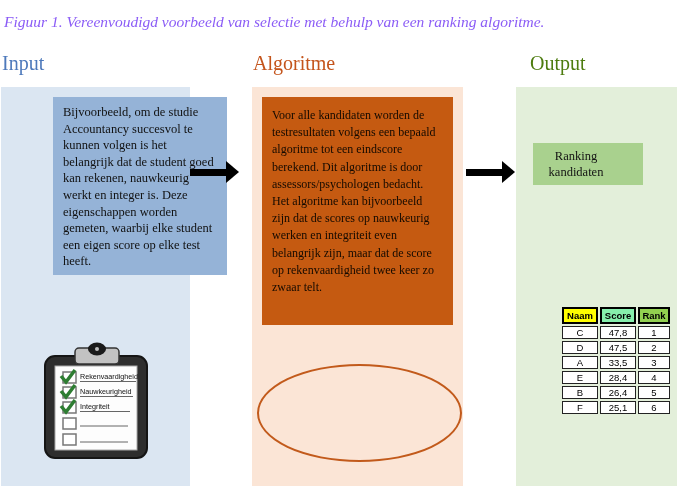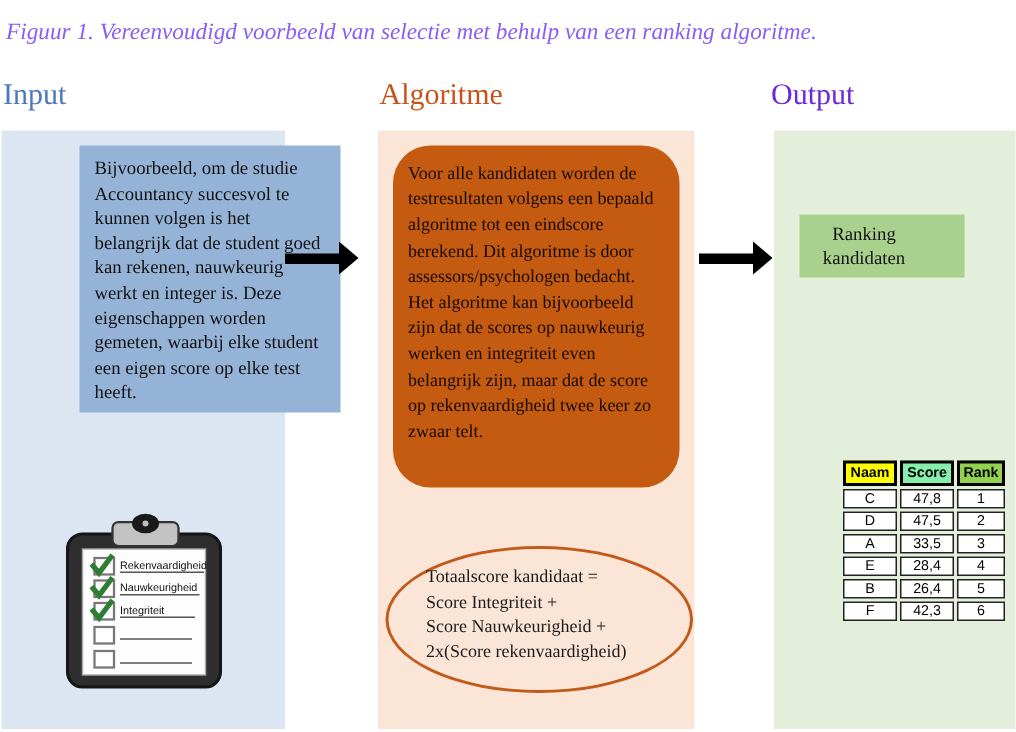--- a/index.html
+++ b/index.html
@@ -11,36 +11,36 @@
   .abs{position:absolute;}
   .figure-title{
     left:4px;top:12px;width:640px;
     font-style:italic;font-size:15.5px;line-height:20px;color:#8b5cf6;
   }
   .col-header{
     top:50px;font-size:20px;line-height:26px;font-weight:400;text-align:right;
   }
   .h-input{left:2px;color:#4d79bb;}
   .h-algo{left:253px;color:#c4541b;}
-  .h-output{left:514px;color:#6d28d9;}
+  .h-output{left:530px;color:#4d7c0f;}
 
   .col{top:87px;height:399px;}
   .col-input{left:1px;width:189px;background:#dbe6f2;}
   .col-algo{left:252px;width:211px;background:#fbe5d6;}
   .col-output{left:516px;width:161px;background:#e3efda;}
 
   .input-box{
     left:8px;top:10px;width:154px;height:164px;
     background:#95b3d7;padding:7px 10px;
     font-size:12.5px;line-height:16.6px;color:#111;margin-left:44px;
   }
   .algo-box{
     left:10px;top:10px;width:171px;height:208px;
     background:#c55a11;padding:10px;
-    font-size:12px;line-height:17.2px;color:#140a00;border-radius:25px;
+    font-size:12px;line-height:17.2px;color:#140a00;
   }
   .oval{
     left:5px;top:277px;width:201px;height:94px;
     border:2px solid #c25a1b;border-radius:50%;
     background:transparent;
   }
   .oval-text{
     left:32px;top:289px;width:160px;
     font-size:12px;line-height:16.5px;color:#1a1a1a;
   }
@@ -135,26 +135,20 @@
 <div class="abs arrow arrow-1">
   <div class="shaft"></div>
   <div class="head"></div>
 </div>
 
 <div class="abs col col-algo">
   <div class="abs algo-box">
     <span>Voor alle kandidaten worden de testresultaten volgens een bepaald algoritme tot een eindscore berekend. Dit algoritme is door assessors/psychologen bedacht. Het algoritme kan bijvoorbeeld zijn dat de scores op nauwkeurig werken en integriteit even belangrijk zijn, maar dat de score op rekenvaardigheid twee keer zo zwaar telt.</span>
   </div>
   <div class="abs oval"></div>
-  <div class="abs oval-text">
-    <div>Totaalscore kandidaat =</div>
-    <div>Score Integriteit +</div>
-    <div>Score Nauwkeurigheid +</div>
-    <div>2x(Score rekenvaardigheid)</div>
-  </div>
 </div>
 
 <div class="abs arrow arrow-2">
   <div class="shaft"></div>
   <div class="head"></div>
 </div>
 
 <div class="abs col col-output">
   <div class="abs ranking-box">
     <span>Ranking kandidaten</span>
@@ -189,18 +183,18 @@
         <td>28,4</td>
         <td>4</td>
       </tr>
       <tr>
         <td>B</td>
         <td>26,4</td>
         <td>5</td>
       </tr>
       <tr>
         <td>F</td>
-        <td>42,3</td>
+        <td>25,1</td>
         <td>6</td>
       </tr>
     </tbody>
   </table>
 </div>
 
 </body></html>

